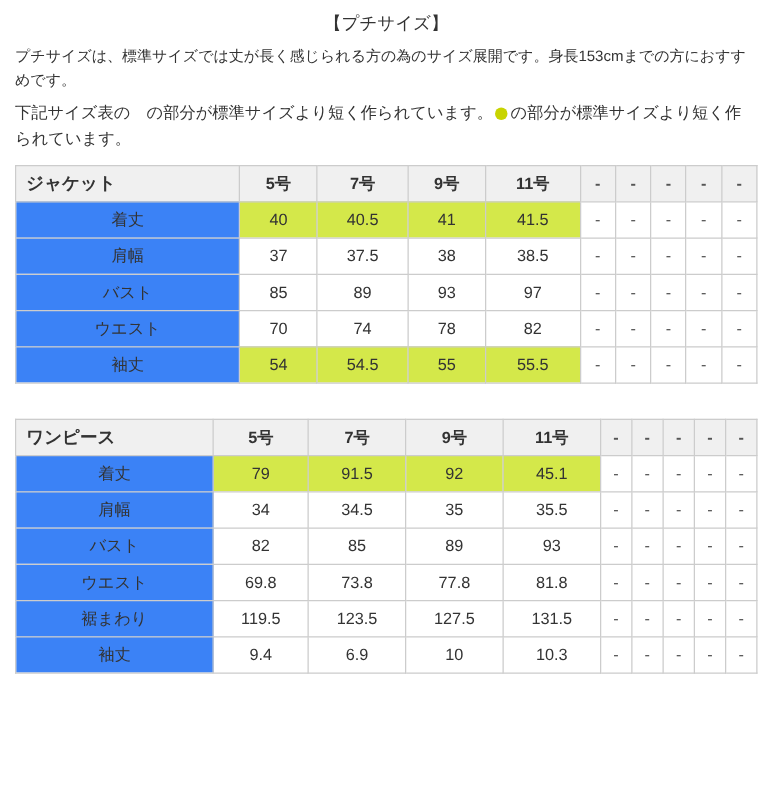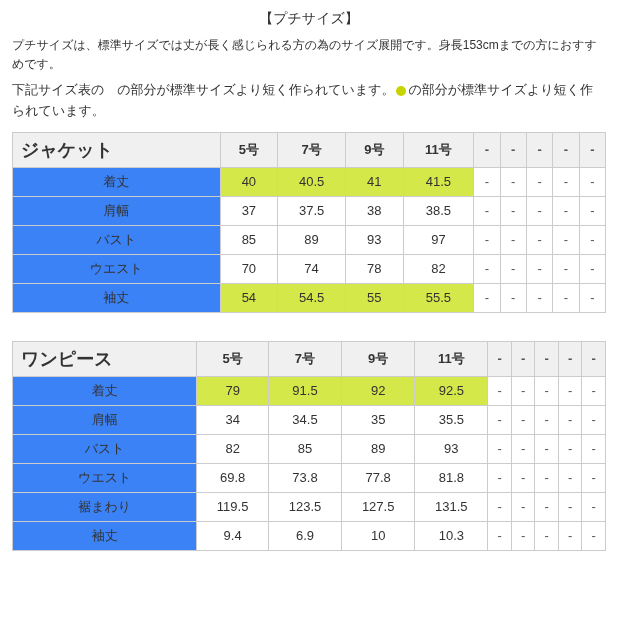--- a/index.html
+++ b/index.html
@@ -49,21 +49,21 @@
       white-space: nowrap;
     }
     table thead tr th {
       background-color: #f0f0f0;
       font-weight: bold;
     }
     table thead tr th:first-child {
       text-align: left;
       padding-left: 8px;
       font-weight: bold;
-      font-size: 18px;
+      font-size: 14px;
     }
     table tbody tr td:first-child {
       background-color: #3b82f6;
       font-weight: normal;
     }
     .highlight-cell {
       background-color: #d4e84a !important;
     }
     .dash-col {
       color: #555;
@@ -176,21 +176,21 @@
       <th class="dash-col">-</th>
       <th class="dash-col">-</th>
     </tr>
   </thead>
   <tbody id="onepiece-tbody">
   <tr>
         <td>着丈</td>
         <td class="highlight-cell">79</td>
         <td class="highlight-cell">91.5</td>
         <td class="highlight-cell">92</td>
-        <td class="highlight-cell">92.5</td>
+        <td class="highlight-cell">45.1</td>
         <td class="dash-col">-</td>
         <td class="dash-col">-</td>
         <td class="dash-col">-</td>
         <td class="dash-col">-</td>
         <td class="dash-col">-</td>
       </tr>
       <tr>
         <td>肩幅</td>
         <td>34</td>
         <td>34.5</td>

